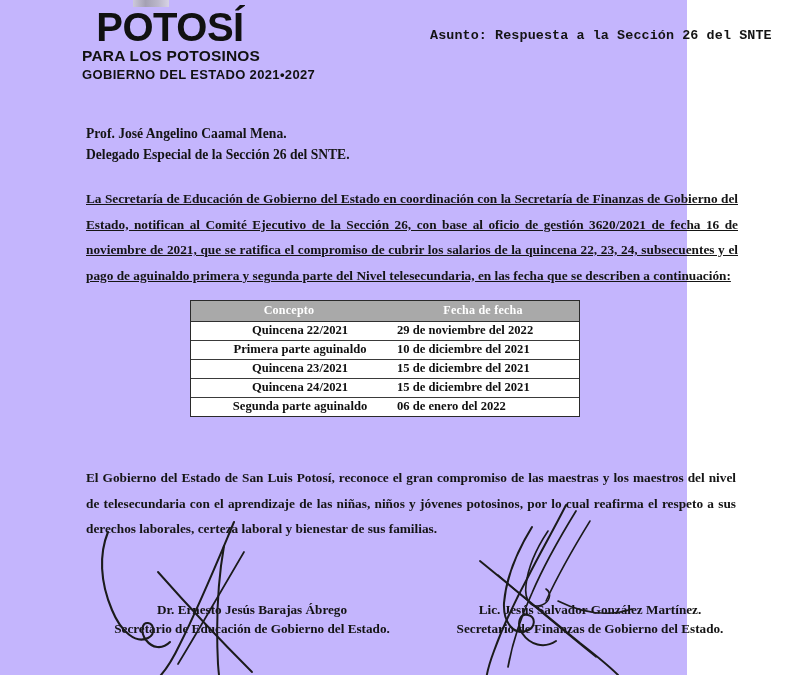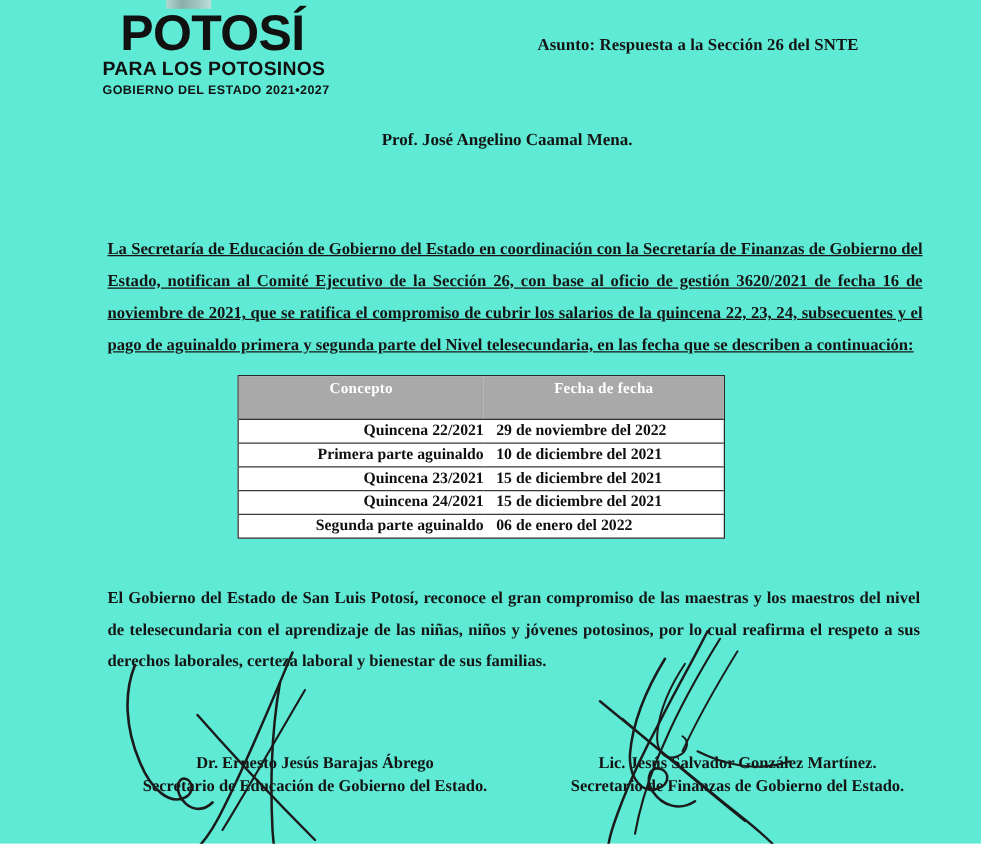--- a/index.html
+++ b/index.html
@@ -9,23 +9,23 @@
   }
   body {
     width: 785px;
     height: 675px;
     overflow: hidden;
     font-family: "Liberation Serif", serif;
     color: #141414;
   }
   #page {
     position: relative;
-    width: 785px;
+    width: 687px;
     height: 675px;
-    background: #5eead4;
+    background: #c4b5fd;
   }
 
   
   .top-artifact {
     position: absolute;
     left: 133px;
     top: 0px;
     width: 36px;
     height: 7px;
     background: linear-gradient(90deg, #cfcfcf 0%, #9a9a9a 35%, #b8b8b8 70%, #dddddd 100%);
@@ -51,52 +51,52 @@
   }
   .logo-sub {
     font-size: 15.5px;
     font-weight: bold;
     letter-spacing: 0.2px;
     line-height: 1.15;
     margin-top: 1px;
     white-space: nowrap;
   }
   .logo-sub2 {
-    font-size: 10px;
+    font-size: 13px;
     font-weight: bold;
     letter-spacing: 0.35px;
     margin-top: 2px;
     white-space: nowrap;
   }
 
   
   .hdr-right {
     position: absolute;
     left: 430px;
     top: 28px;
     width: 340px;
   }
   .hdr-line {
     font-size: 13.4px;
     font-weight: bold;
     letter-spacing: .1px;
     white-space: nowrap;
+    font-family: Liberation Mono, monospace;
   }
   .hdr-line.second {
     margin-top: 21px;
     margin-left: -17px;
   }
 
   
   .addressee {
     position: absolute;
     left: 86px;
-    top: 101px;
+    top: 123px;
     width: 420px;
-    text-align: right;
   }
   .addressee div {
     font-size: 13.6px;
     font-weight: bold;
     line-height: 21px;
     white-space: nowrap;
   }
 
   
   .para {
@@ -132,36 +132,36 @@
     border-collapse: collapse;
     width: 100%;
     font-size: 12.6px;
     font-weight: bold;
   }
   table.pay th {
     background: #a9a9a9;
     color: #ffffff;
     font-size: 12.1px;
     font-weight: bold;
-    padding: 2px 0 17px 0;
+    padding: 2px 0 3px 0;
     border-bottom: 1.4px solid #2f2f2f;
     letter-spacing: .2px;
   }
   table.pay th.c1 { width: 196px; text-align: center; }
   table.pay th.c2 { text-align: center; }
   table.pay td {
     border-top: 1.1px solid #3a3a3a;
     padding: 1px 0 2px 0;
     color: #101010;
     white-space: nowrap;
   }
   table.pay tr:first-child td { border-top: none; }
   table.pay td.c1 {
     width: 196px;
-    text-align: right;
+    text-align: center;
     padding-left: 22px;
     box-sizing: border-box;
   }
   table.pay td.c2 {
     text-align: left;
     padding-left: 10px;
   }
 
   
   .sig-block {
@@ -200,20 +200,21 @@
     <div class="logo-sub">PARA LOS POTOSINOS</div>
     <div class="logo-sub2">GOBIERNO DEL ESTADO 2021•2027</div>
   </div>
 
   <div class="hdr-right">
     <div class="hdr-line">Asunto: Respuesta a  la Sección 26 del SNTE</div>
   </div>
 
   <div class="addressee">
     <div>Prof. José Angelino Caamal Mena.</div>
+    <div>Delegado Especial de la Sección 26 del SNTE.</div>
   </div>
 
   <div class="para" id="para1">La Secretaría de Educación de Gobierno del Estado en coordinación con la Secretaría de Finanzas de Gobierno del Estado, notifican al Comité Ejecutivo de la Sección 26, con base al oficio de gestión 3620/2021 de fecha 16 de noviembre de 2021, que se ratifica el compromiso de cubrir los salarios de la quincena 22, 23, 24, subsecuentes y el pago de aguinaldo primera y segunda parte del Nivel telesecundaria, en las fecha que se describen a continuación:</div>
 
   <div class="tbl-wrap">
     <table class="pay">
       <thead>
         <tr>
           <th class="c1">Concepto</th>
           <th class="c2">Fecha de fecha</th>

